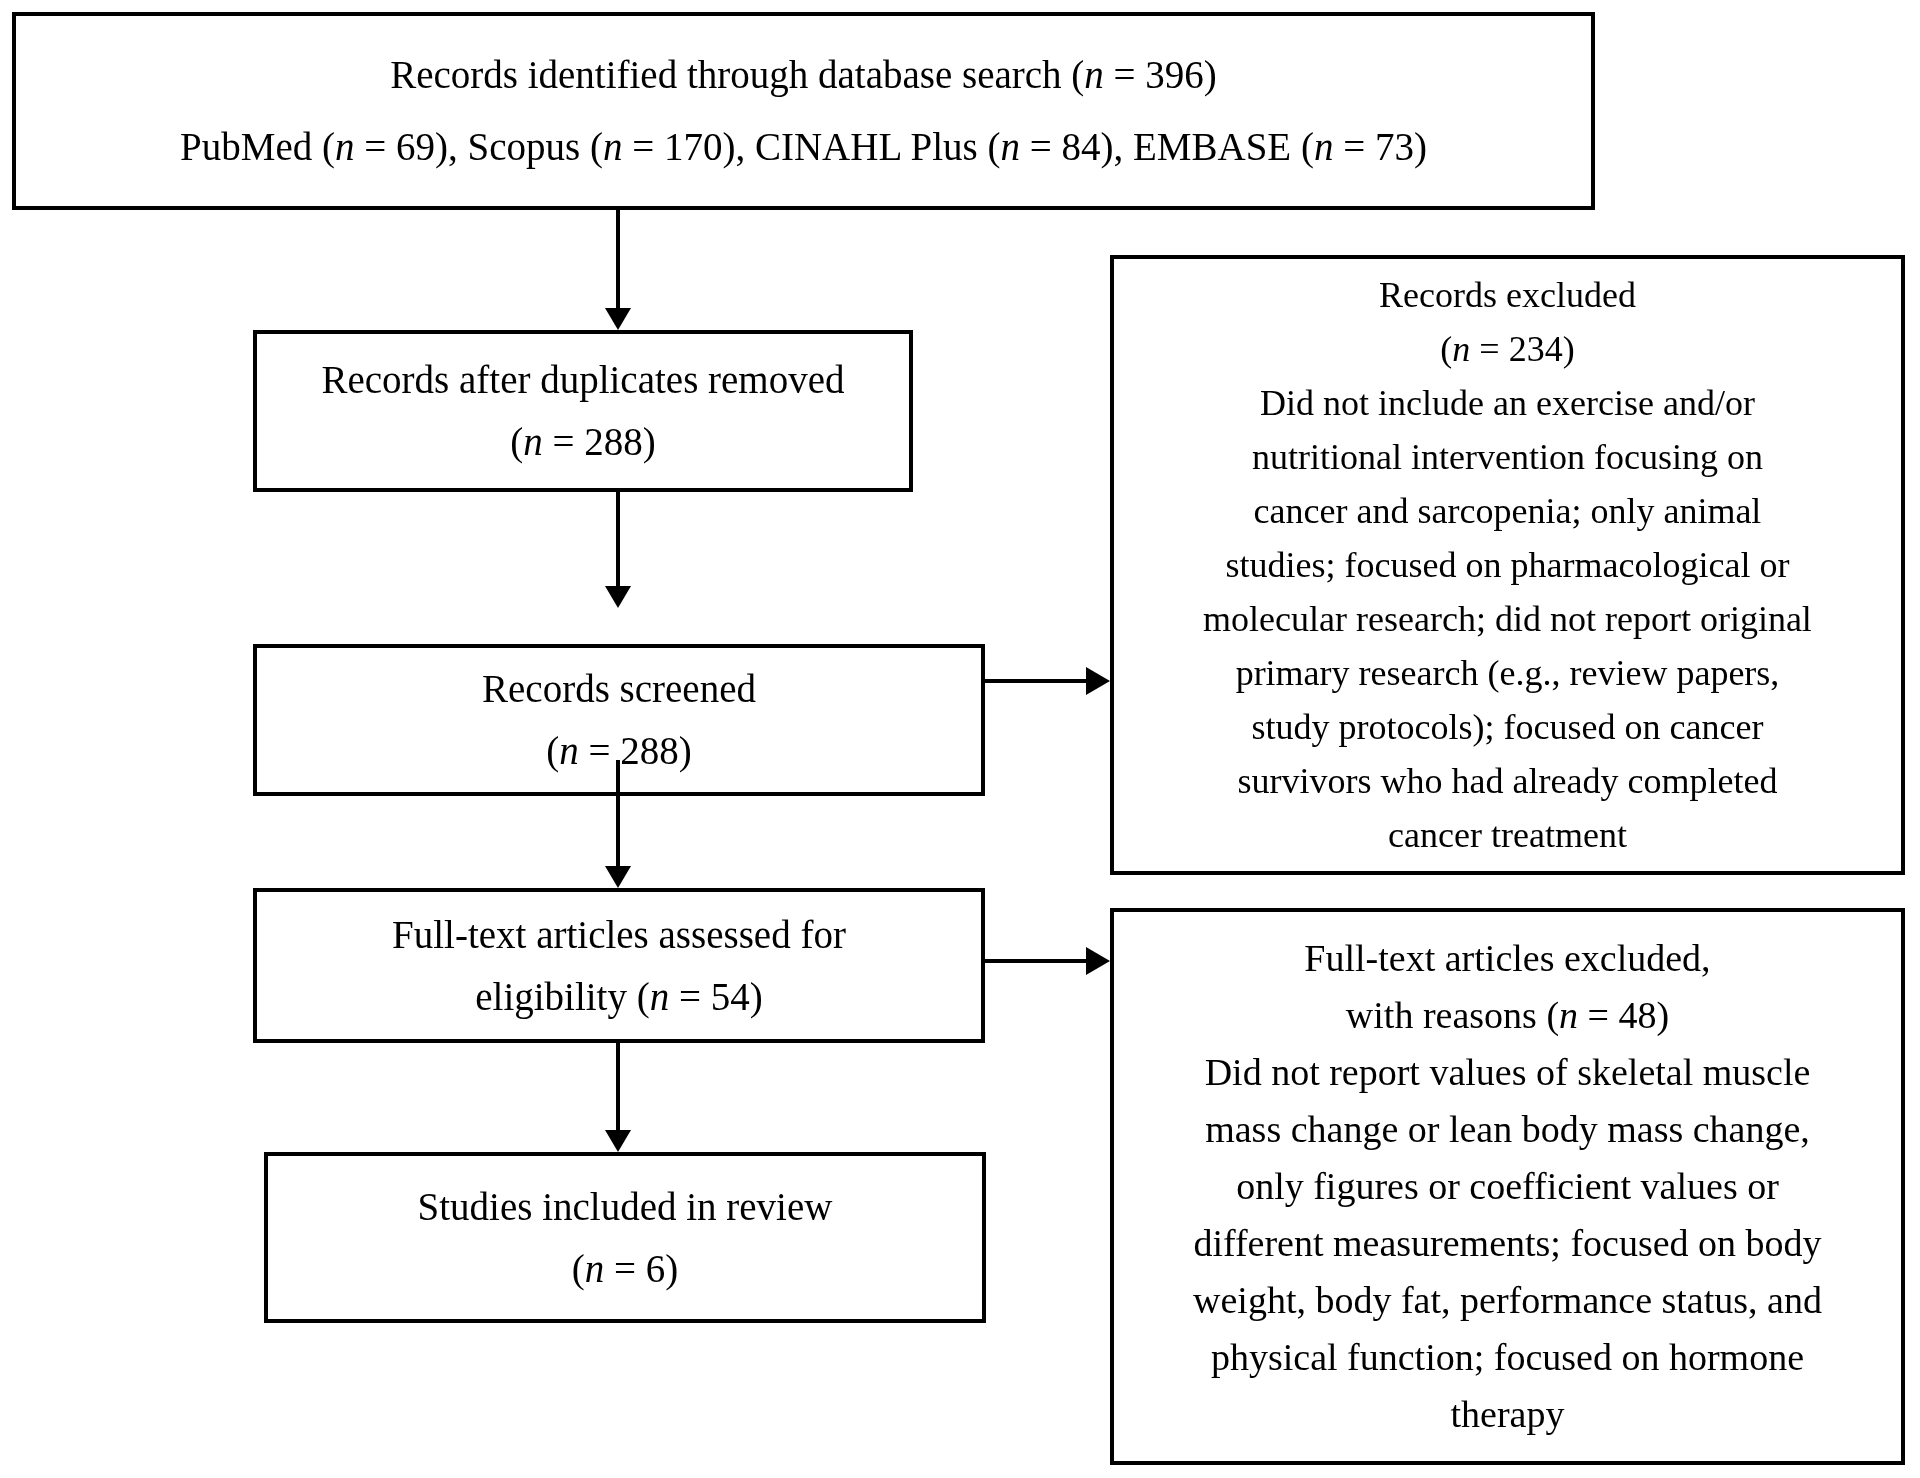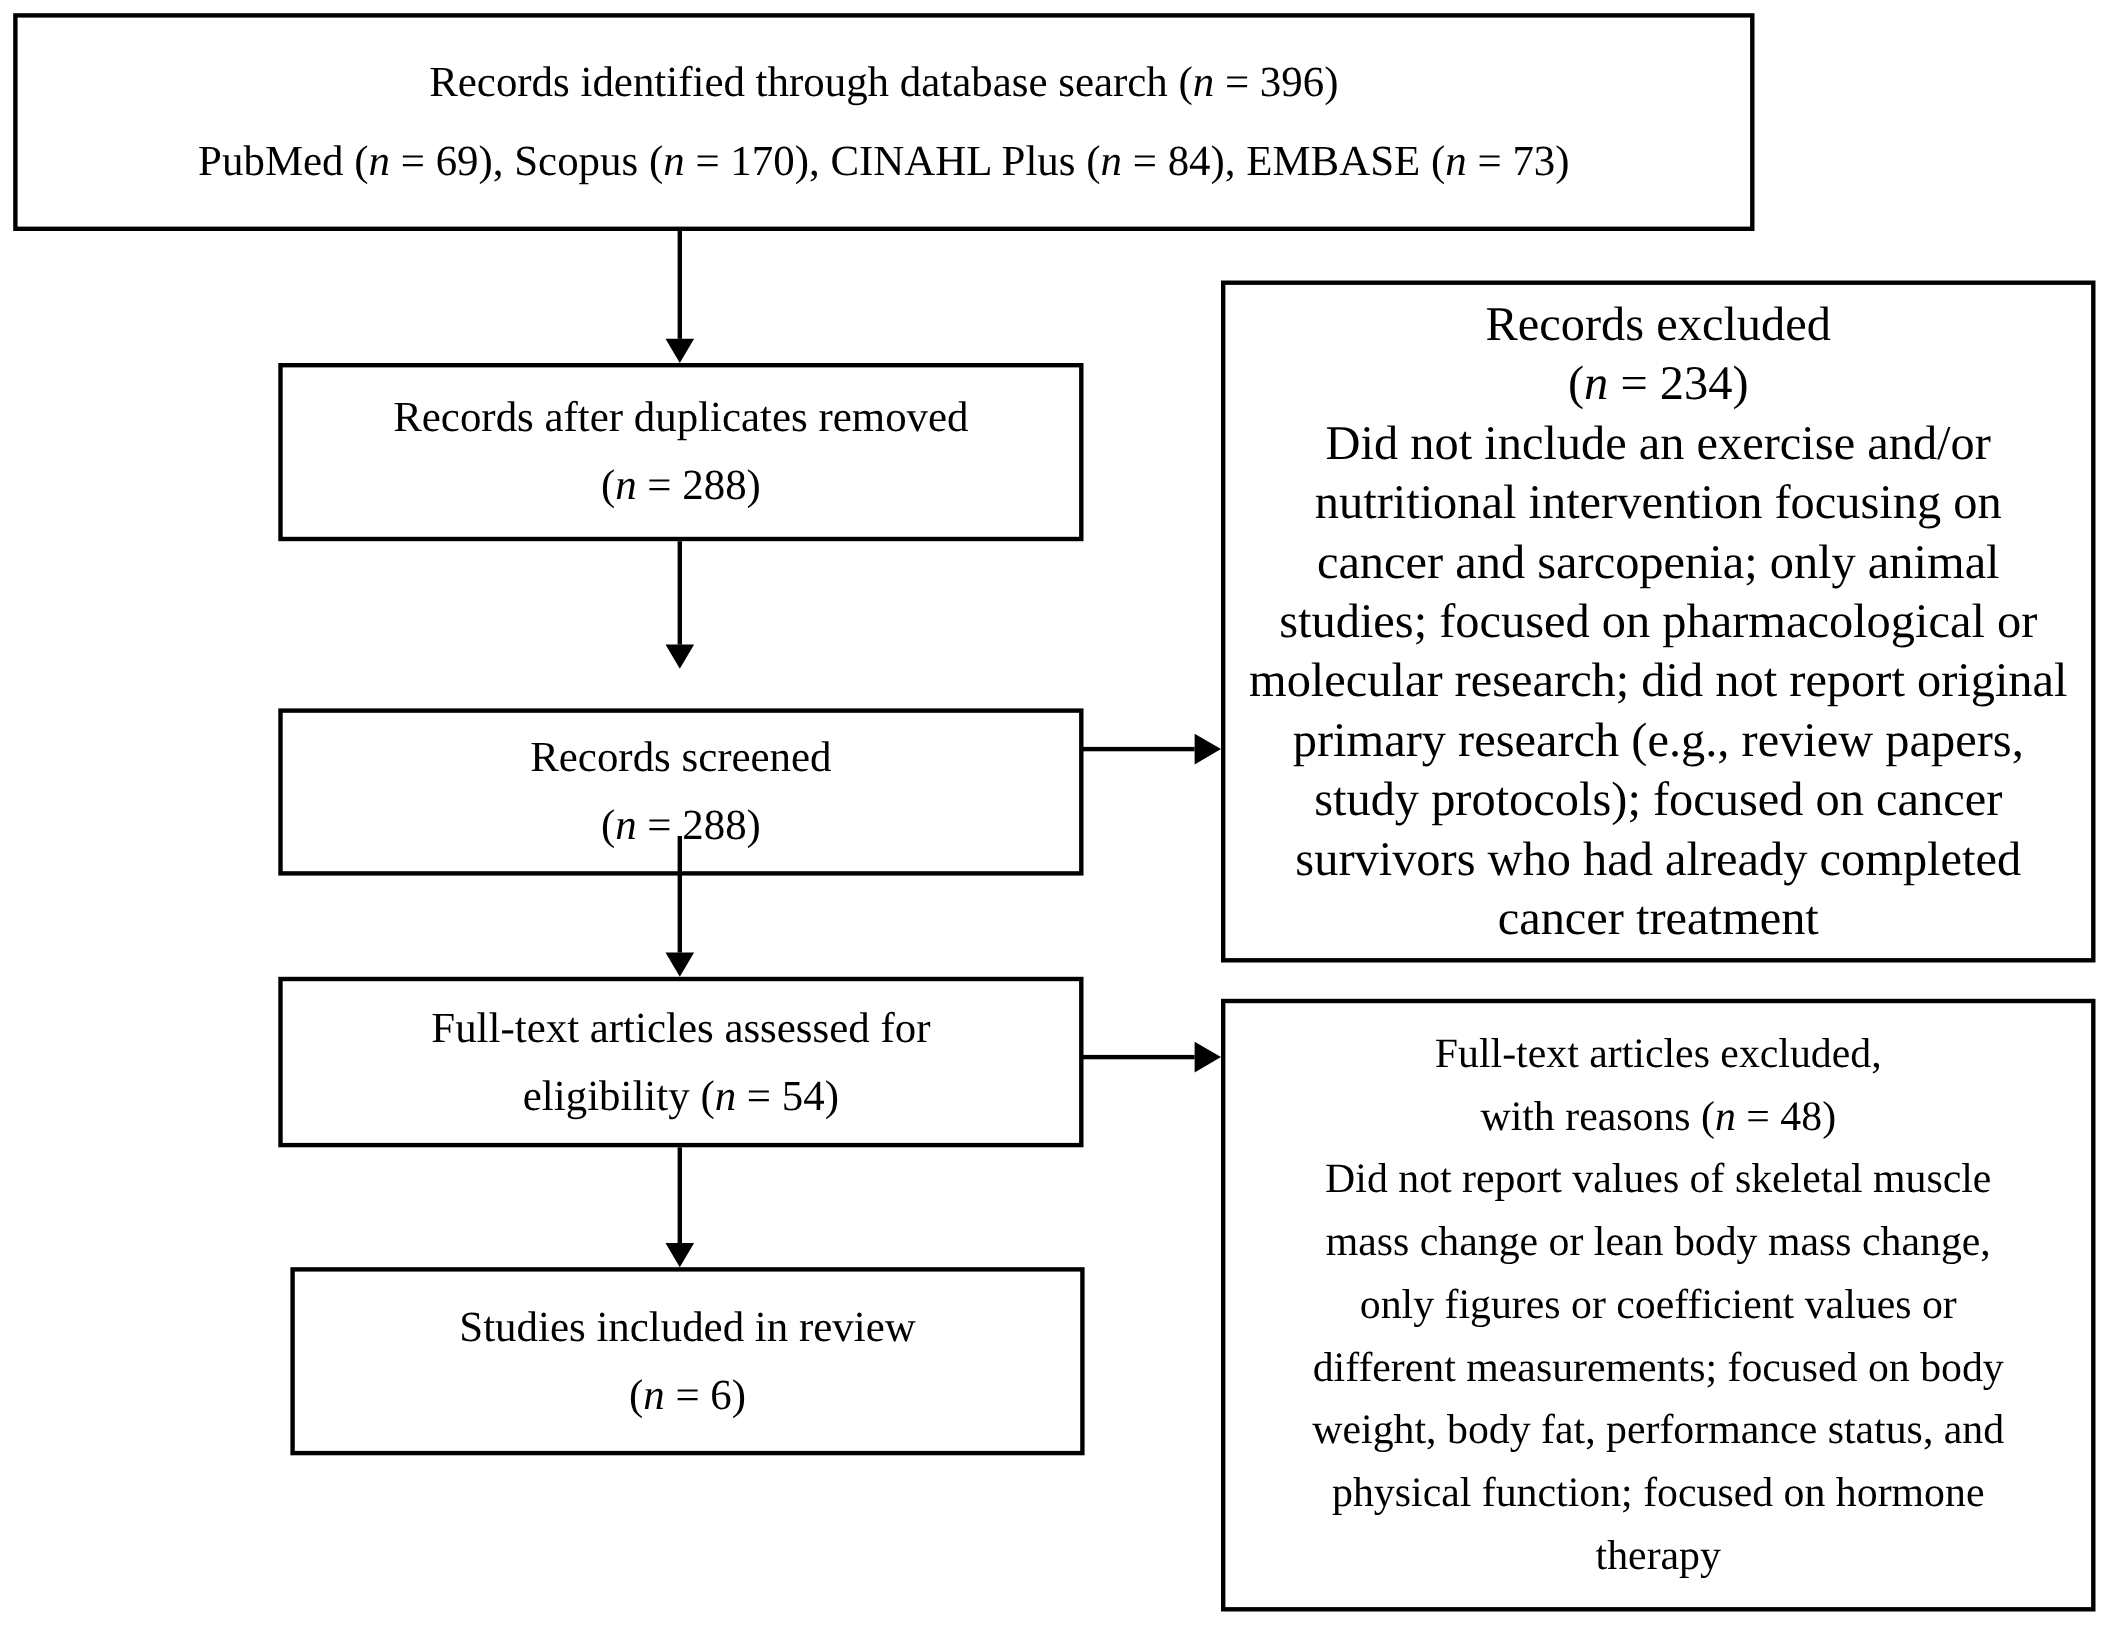--- a/index.html
+++ b/index.html
@@ -13,21 +13,21 @@
   .box {
     position:absolute; box-sizing:border-box;
     border:4px solid var(--ink);
     background:var(--paper);
     display:flex; flex-direction:column; justify-content:center;
     text-align:center;
   }
   .tline { white-space:nowrap; }
   .b-top   .tline { font-size:39px; line-height:72px; }
   .b-flow  .tline { font-size:39px; line-height:62px; }
-  .b-excl-a .tline { font-size:44px; line-height:54px; }
+  .b-excl-a .tline { font-size:36px; line-height:54px; }
   .b-excl-b .tline { font-size:38px; line-height:57px; }
   .stem-v { position:absolute; width:4px; background:var(--ink); }
   .stem-h { position:absolute; height:4px; background:var(--ink); }
   .head-down {
     position:absolute; width:0; height:0;
     border-left:13px solid transparent; border-right:13px solid transparent;
     border-top:22px solid var(--ink);
   }
   .head-right {
     position:absolute; width:0; height:0;
@@ -38,21 +38,21 @@
 </head>
 <body>
 
 <div class="canvas">
 
   <div class="box b-top" style="left:12px; top:12px; width:1583px; height:198px;">
       <div class="tline">Records identified through database search (<i>n</i> = 396)</div>
       <div class="tline">PubMed (<i>n</i> = 69), Scopus (<i>n</i> = 170), CINAHL Plus (<i>n</i> = 84), EMBASE (<i>n</i> = 73)</div>
     </div>
 
-  <div class="box b-flow" style="left:253px; top:330px; width:732px; height:162px;text-align:center;">
+  <div class="box b-flow" style="left:253px; top:330px; width:660px; height:162px;text-align:center;">
       <div class="tline">Records after duplicates removed</div>
       <div class="tline">(<i>n</i> = 288)</div>
     </div>
 
   <div class="box b-flow" style="left:253px; top:644px; width:732px; height:152px;">
       <div class="tline">Records screened</div>
       <div class="tline">(<i>n</i> = 288)</div>
     </div>
 
   <div class="box b-flow" style="left:253px; top:888px; width:732px; height:155px;">

